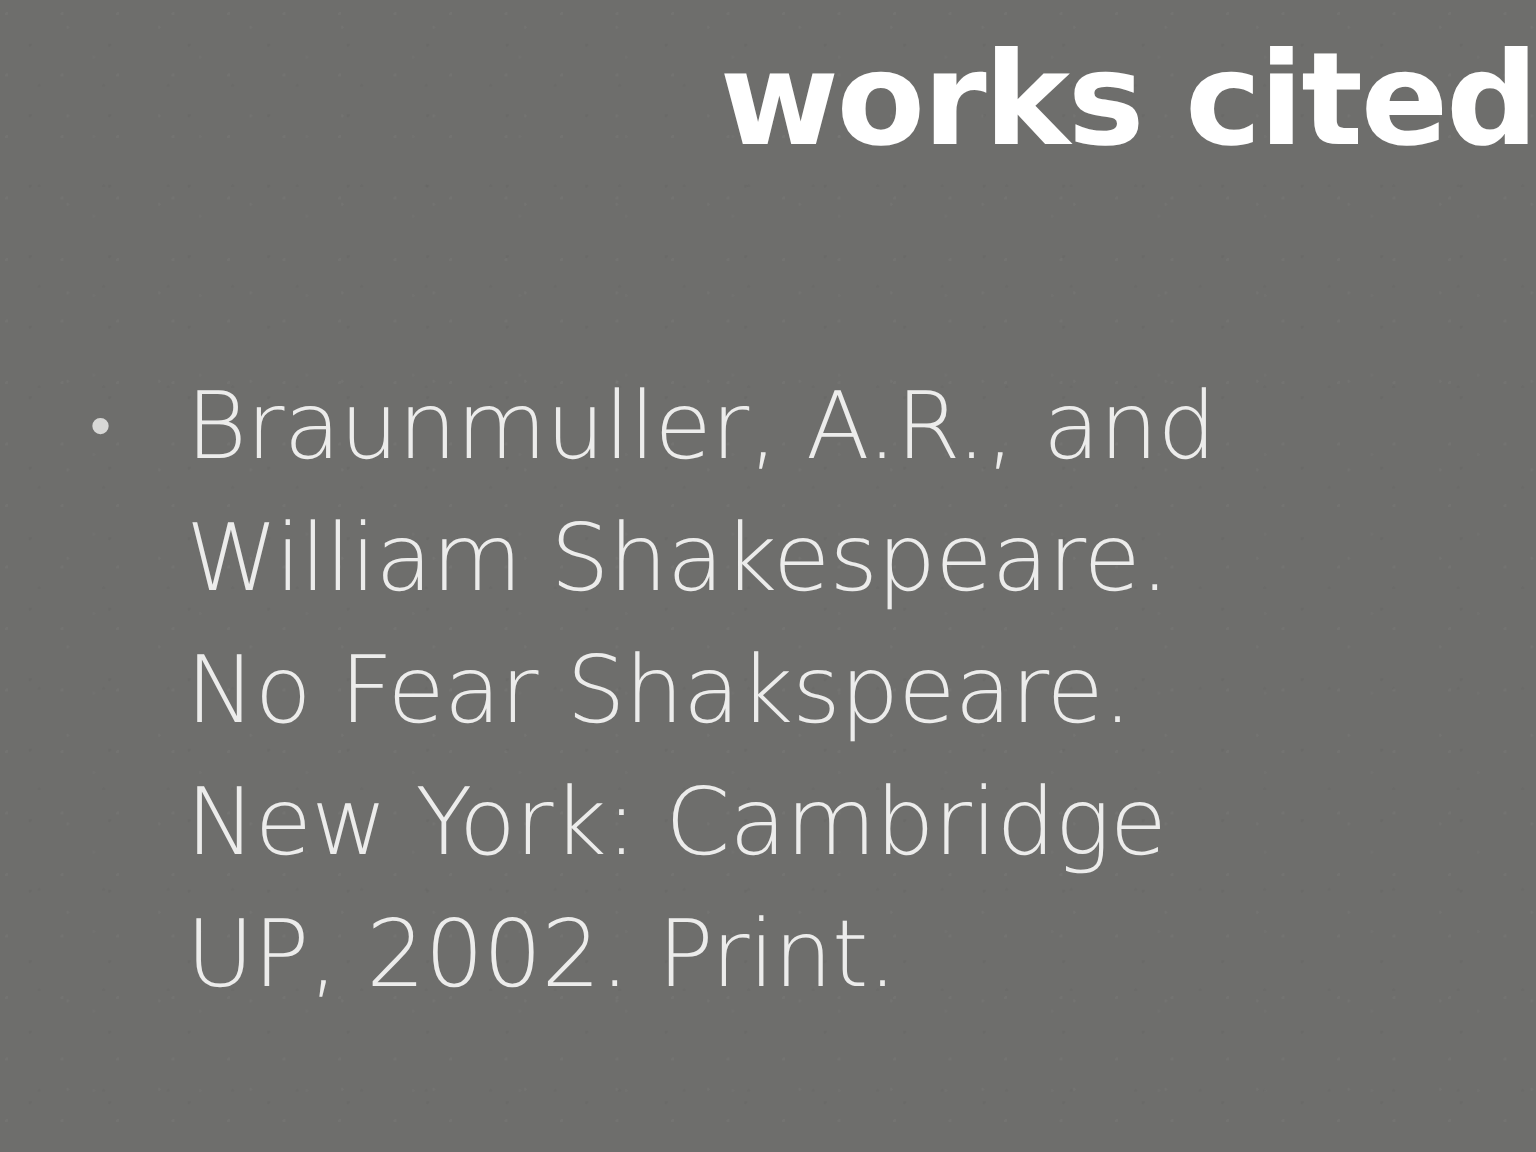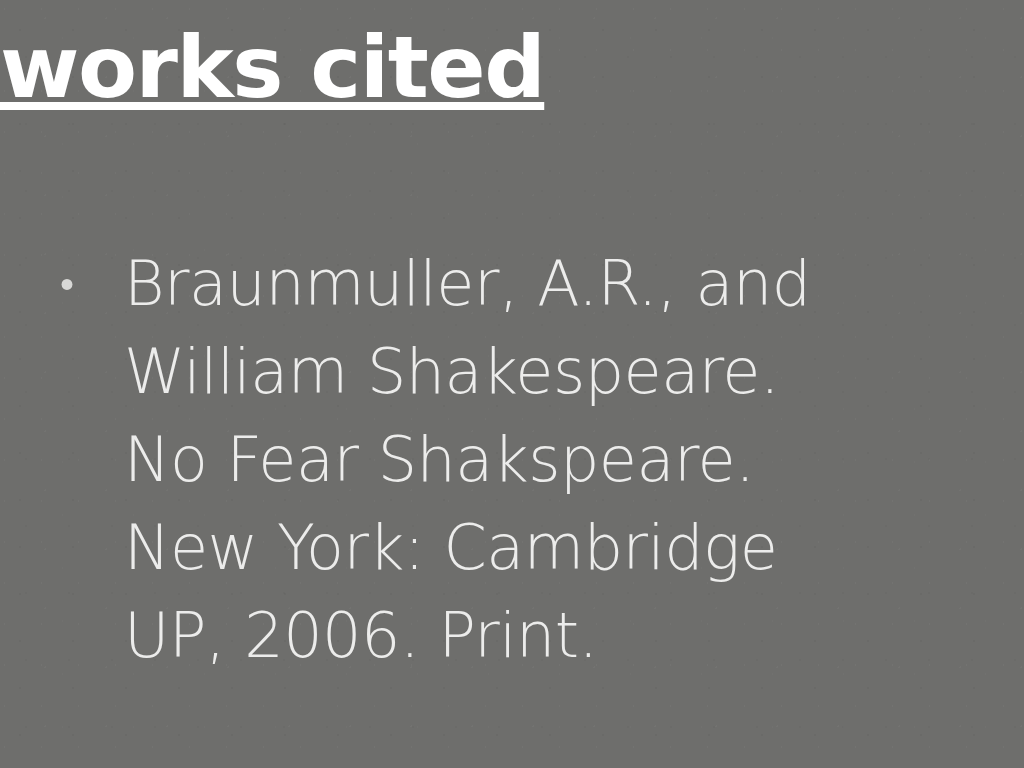--- a/index.html
+++ b/index.html
@@ -25,29 +25,28 @@
       radial-gradient(circle at 61% 85%, rgba(0,0,0,0.03) 0 1px, transparent 1px),
       radial-gradient(circle at 88% 72%, rgba(255,255,255,0.025) 0 1px, transparent 1px);
     background-size: 37px 41px, 53px 47px, 61px 59px, 43px 67px, 71px 53px;
     box-sizing: border-box;
   }
   .slide-title {
     position: absolute;
     top: 22px;
     left: 0;
     width: 1024px;
-    text-align: left;
+    text-align: right;
     font-family: "DejaVu Sans", sans-serif;
     font-weight: bold;
     font-size: 86px;
     line-height: 1.05;
     letter-spacing: -1.5px;
     color: #ffffff;
     white-space: nowrap;
-    text-decoration: underline;
   }
   .body-block {
     position: absolute;
     top: 240px;
     left: 52px;
     width: 920px;
     display: flex;
     align-items: flex-start;
   }
   .bullet-dot {
@@ -73,16 +72,16 @@
 </style>
 </head>
 <body>
 
 <div class="slide">
 
   <div class="slide-title">works cited</div>
 
   <div class="body-block">
     <span class="bullet-dot">•</span>
-    <span class="bullet-text">Braunmuller, A.R., and William Shakespeare. No Fear Shakspeare. New York: Cambridge UP, 2006. Print.</span>
+    <span class="bullet-text">Braunmuller, A.R., and William Shakespeare. No Fear Shakspeare. New York: Cambridge UP, 2002. Print.</span>
   </div>
 
 </div>
 
 </body></html>

